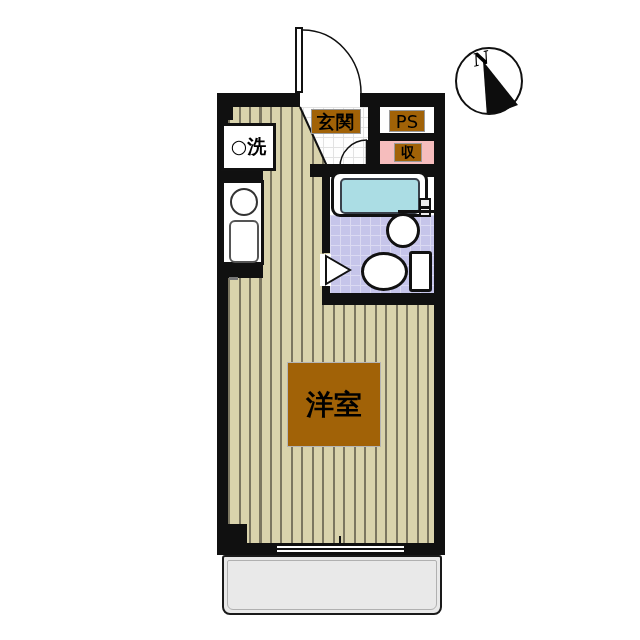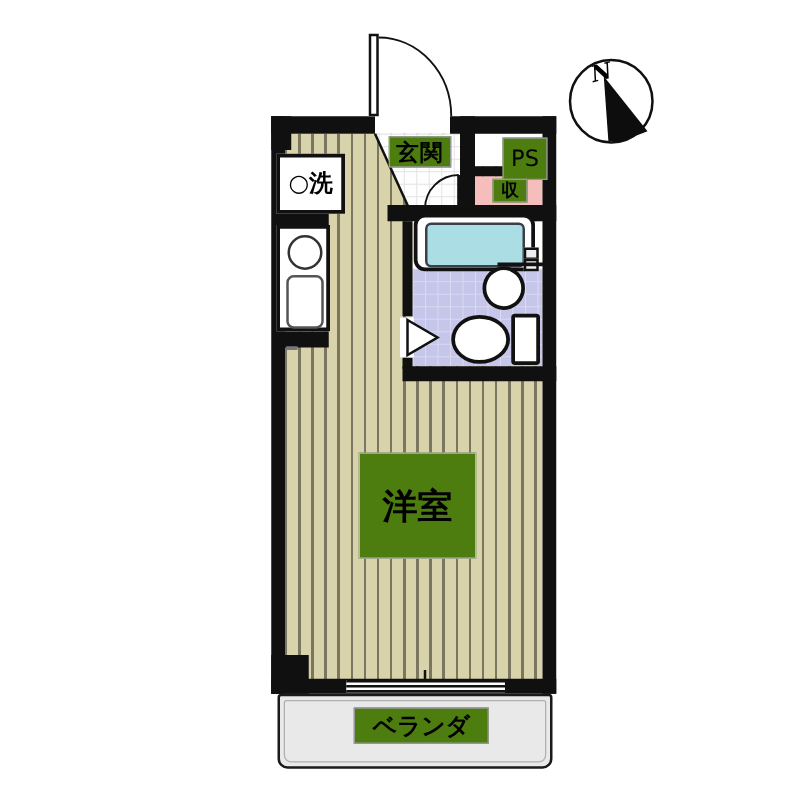--- a/index.html
+++ b/index.html
@@ -70,24 +70,24 @@
     border:2px solid #111;box-sizing:border-box;}
   #window{position:absolute;left:277px;top:544px;width:127px;height:10px;background:#fff;
     border-top:2px solid #111;border-bottom:2px solid #111;box-sizing:border-box;}
   #window-mid{position:absolute;left:0;top:2px;width:100%;height:2px;background:#111;}
   #window-tick{position:absolute;left:339px;top:536px;width:2px;height:8px;background:#111;}
 
   
   #overlay{position:absolute;left:0;top:0;width:640px;height:640px;pointer-events:none;}
 
   
-  .label-box{position:absolute;background:#4d7c0f;border:1px solid #9a9a9a;display:flex;
+  .label-box{position:absolute;background:#a16207;border:1px solid #9a9a9a;display:flex;
     align-items:center;justify-content:center;box-sizing:border-box;}
   #genkan-label{left:311px;top:109px;width:50px;height:25px;font-size:18px;font-weight:bold;letter-spacing:1px;}
-  #ps-label{left:402px;top:110px;width:36px;height:34px;font-size:18px;align-items:center;}
+  #ps-label{left:389px;top:110px;width:36px;height:22px;font-size:18px;align-items:center;}
   #storage-label{left:394px;top:143px;width:28px;height:19px;font-size:14px;font-weight:bold;}
   #room-label{left:287px;top:362px;width:94px;height:85px;font-size:28px;font-weight:bold;
     flex-direction:column;line-height:1.25;border-color:#b5b5b5;}
   #veranda-label{left:283px;top:566px;width:108px;height:29px;font-size:19px;font-weight:bold;}
 
   
   #compass{position:absolute;left:455px;top:47px;width:68px;height:68px;background:#fff;
     border:2px solid #111;border-radius:50%;box-sizing:border-box;}
   #compass-needle{position:absolute;left:0;top:0;width:64px;height:64px;}
   #compass-n{position:absolute;left:16px;top:-1px;font-family:"DejaVu Serif","Liberation Serif",serif;
@@ -160,23 +160,20 @@
   </div>
   <div class="label-box" id="ps-label">
     <span>PS</span>
   </div>
   <div class="label-box" id="storage-label">
     <span>収</span>
   </div>
   <div class="label-box" id="room-label">
     <span>洋室</span>
   </div>
-  <div class="label-box" id="veranda-label">
-    <span>ベランダ</span>
-  </div>
 
   <div id="compass">
     <svg id="compass-needle" viewBox="0 0 64 64">
       <polygon points="26,12 30,68 61,56" fill="#0d0d0d"></polygon>
     </svg>
     <span id="compass-n">N</span>
   </div>
 
 </div>
 

